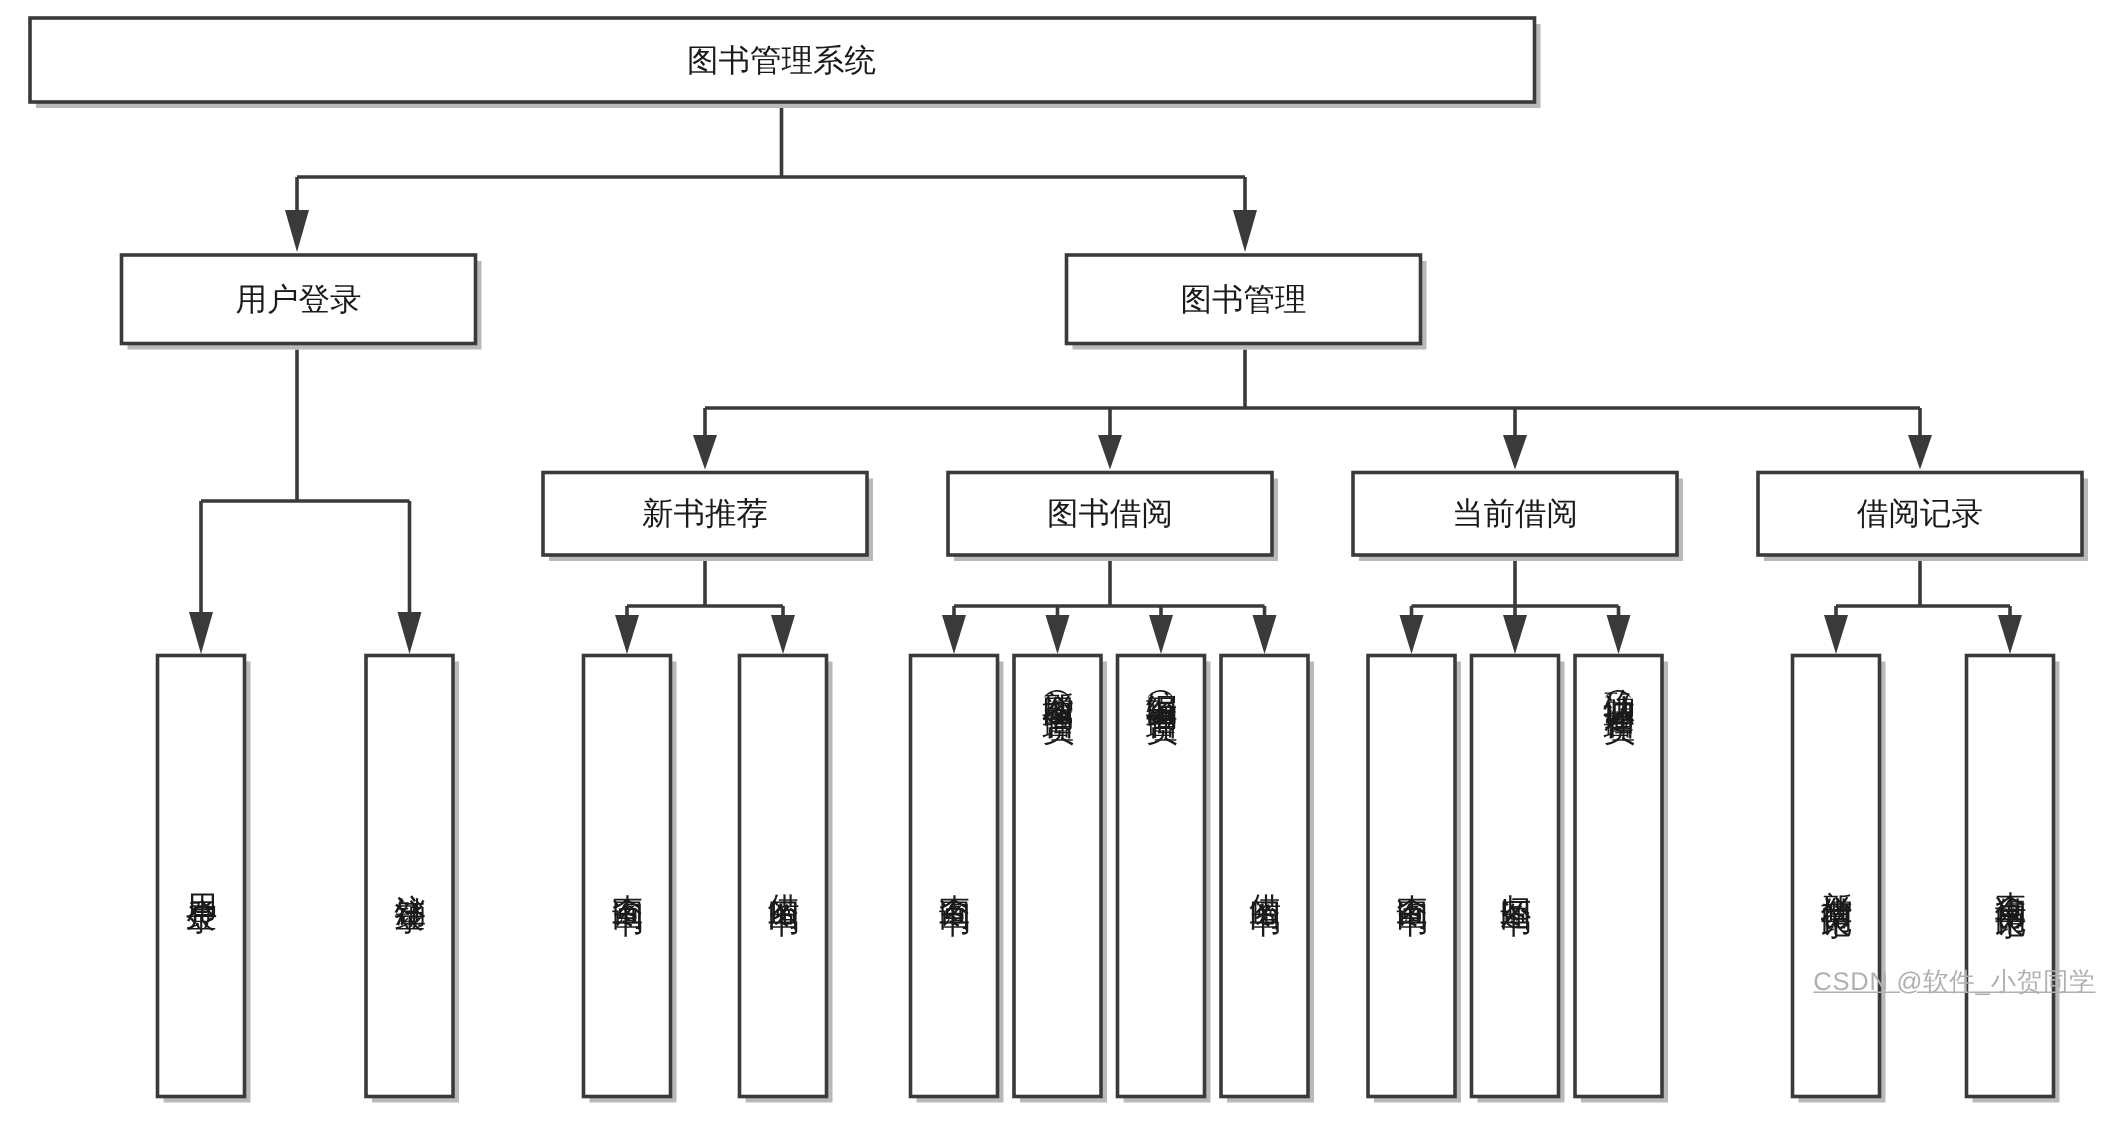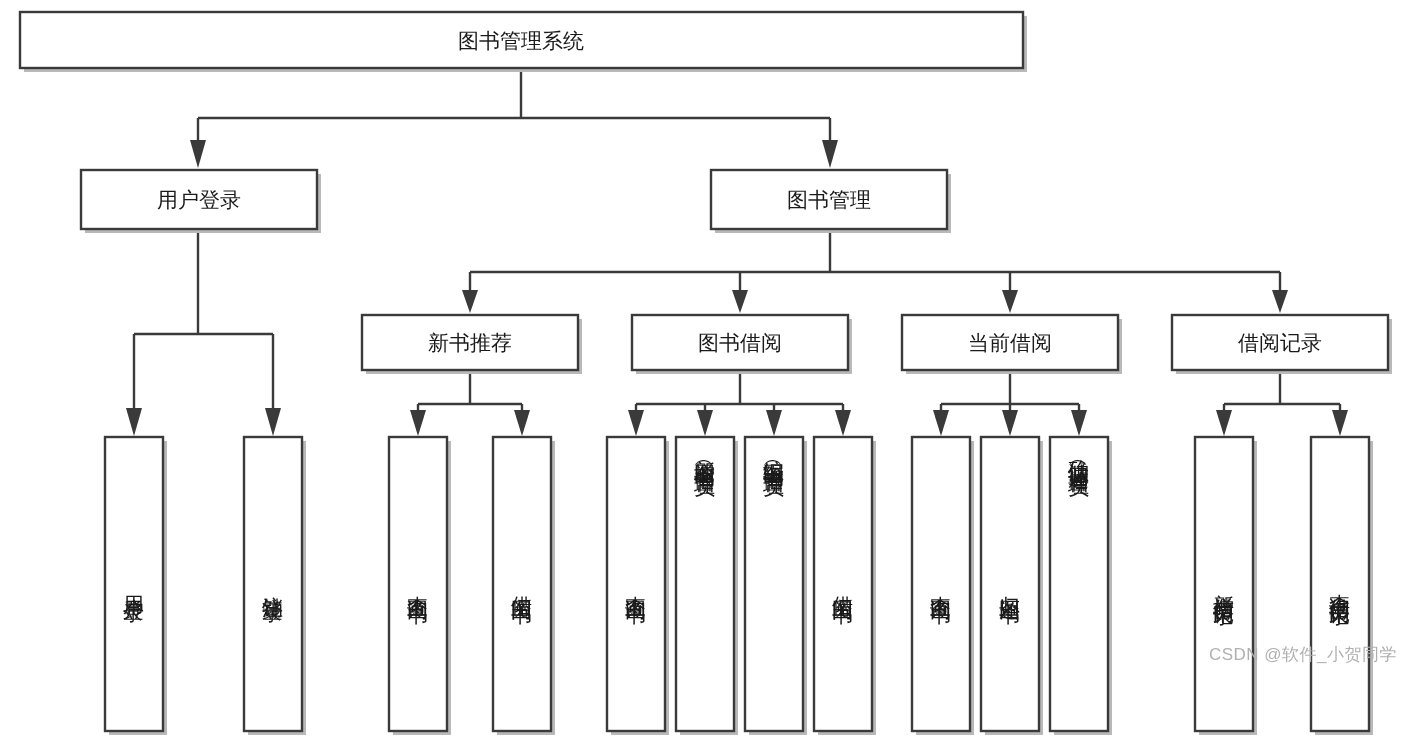--- a/index.html
+++ b/index.html
@@ -71,20 +71,21 @@
   }
   #watermark {
     position: absolute;
     right: 8px;
     bottom: 6px;
     font-family: "Liberation Sans", "DejaVu Sans", sans-serif;
     font-size: 17px;
     color: #b0b0b0;
     letter-spacing: 0.5px;
     white-space: nowrap;
+    text-decoration: underline;
   }
 </style>
 </head>
 <body>
 
 <div id="diagram-root">
 
   <svg class="flowchart" viewBox="0 0 1405 747">
     <defs></defs>
 

